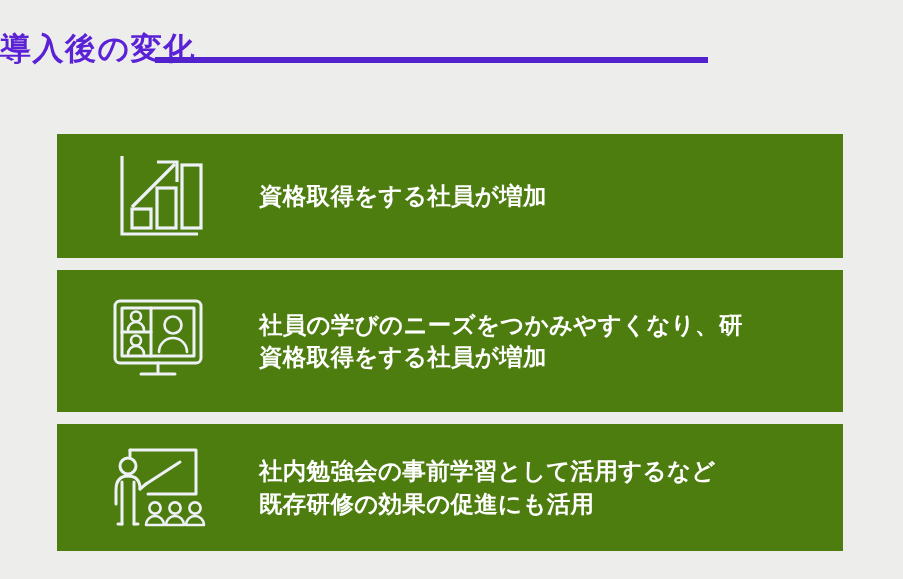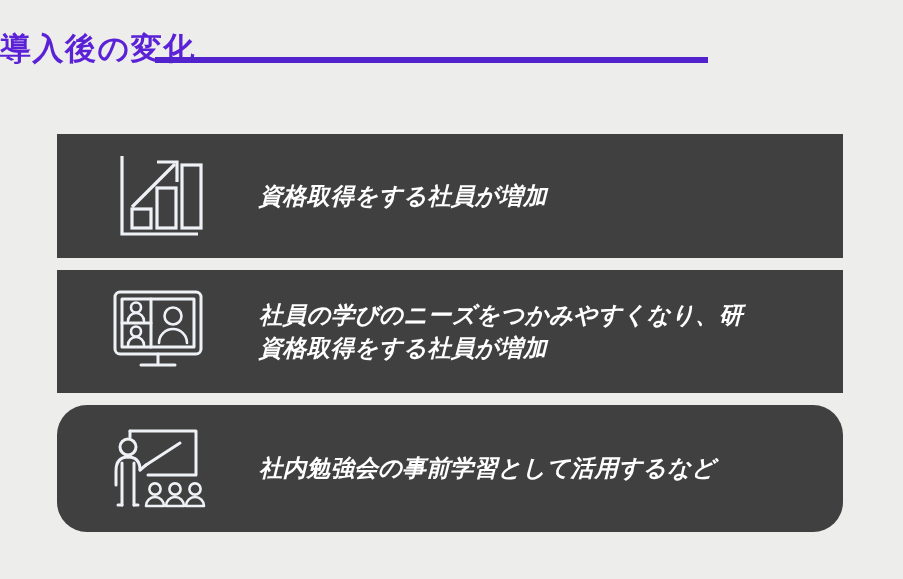--- a/index.html
+++ b/index.html
@@ -52,29 +52,28 @@
   .cards {
     position: absolute;
     left: 57px;
     top: 134px;
     width: 786px;
   }
   .card {
     position: relative;
     box-sizing: border-box;
     width: 786px;
-    background: #404040;
+    background: #4d7c0f;
     display: flex;
     align-items: center;
     margin-bottom: 12px;
-    font-style: italic;
   }
   .card-1 { height: 124px; }
-  .card-2 { height: 123px; }
-  .card-3 { height: 127px; margin-bottom: 0; border-radius: 30px; }
+  .card-2 { height: 142px; }
+  .card-3 { height: 127px; margin-bottom: 0; }
 
   .card-icon {
     width: 202px;
     min-width: 202px;
     height: 100%;
     display: flex;
     align-items: center;
     justify-content: center;
   }
   .card-icon svg {
@@ -194,17 +193,18 @@
             <circle cx="67" cy="66" r="5.6"></circle>
             <path d="M58 83 a9 9 0 0 1 18 0 Z"></path>
 
             <circle cx="87" cy="66" r="5.6"></circle>
             <path d="M78 83 a9 9 0 0 1 18 0 Z"></path>
           </g>
         </svg>
       </div>
       <div class="card-text">
         <span class="line">社内勉強会の事前学習として活用するなど</span>
+        <span class="line">既存研修の効果の促進にも活用</span>
       </div>
     </div>
 
   </div>
 </div>
 
 </body></html>

